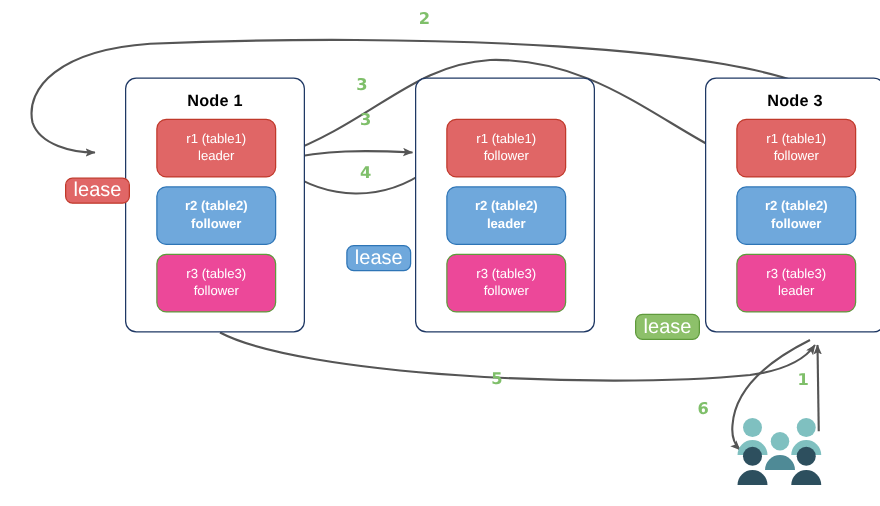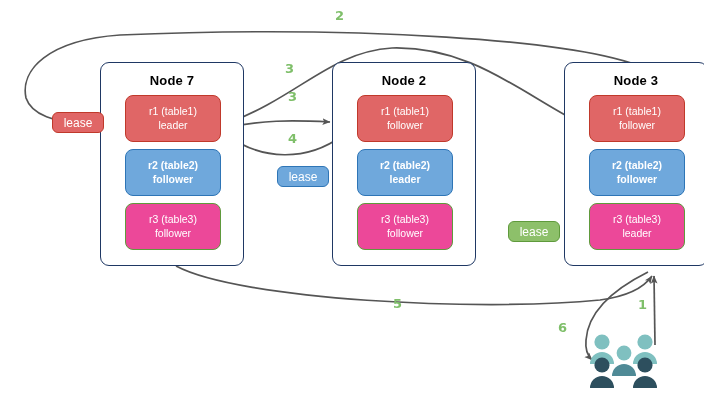--- a/index.html
+++ b/index.html
@@ -16,21 +16,21 @@
         box-sizing:border-box;display:flex;flex-direction:column;
         align-items:center;justify-content:center;color:#ffffff;
         font-size:10.5px;line-height:13.5px;text-align:center;}
   .cell.red{background:#e06666;border:1.4px solid #c0392b;}
   .cell.blue{background:#6fa8dc;border:1.4px solid #2e75b6;font-weight:bold;}
   .cell.green{background:#ec4899;border:1.4px solid #5f9a3c;}
   .cell .l1,.cell .l2{display:block;}
 
   .lease{position:absolute;border-radius:6px;box-sizing:border-box;
          display:flex;align-items:center;justify-content:center;
-         color:#ffffff;font-size:12px;height:21px;}
+         color:#ffffff;font-size:16px;height:21px;margin-top:30px;}
   .lease.red{background:#e06666;border:1.4px solid #c0392b;}
   .lease.blue{background:#6fa8dc;border:1.4px solid #2e75b6;}
   .lease.green{background:#8dc06a;border:1.4px solid #5f9a3c;}
 
   .step{position:absolute;color:#7fbf6a;font-size:13px;font-weight:bold;
         font-family:"DejaVu Sans",sans-serif;}
 
   .users{position:absolute;left:588px;top:333px;width:76px;height:62px;}
 </style>
 </head>
@@ -56,37 +56,36 @@
 
       <path d="M176,266 C240,300 480,312 600,300 C630,296 645,286 652,276"></path>
 
       <path d="M655,345 L654,276"></path>
 
       <path d="M648,272 C612,290 588,312 586,340 C585,350 588,356 592,360"></path>
     </g>
   </svg>
 
   <div class="node-box" style="left:100px;top:62px;width:144px;height:204px;">
-    <div class="node-title">Node 7</div>
+    <div class="node-title">Node 1</div>
     <div class="cell red" style="top:32px;">
       <span class="l1">r1 (table1)</span>
       <span class="l2">leader</span>
     </div>
     <div class="cell blue" style="top:86px;">
       <span class="l1">r2 (table2)</span>
       <span class="l2">follower</span>
     </div>
     <div class="cell green" style="top:140px;">
       <span class="l1">r3 (table3)</span>
       <span class="l2">follower</span>
     </div>
   </div>
 
   <div class="node-box" style="left:332px;top:62px;width:144px;height:204px;">
-    <div class="node-title">Node 2</div>
     <div class="cell red" style="top:32px;">
       <span class="l1">r1 (table1)</span>
       <span class="l2">follower</span>
     </div>
     <div class="cell blue" style="top:86px;">
       <span class="l1">r2 (table2)</span>
       <span class="l2">leader</span>
     </div>
     <div class="cell green" style="top:140px;">
       <span class="l1">r3 (table3)</span>

